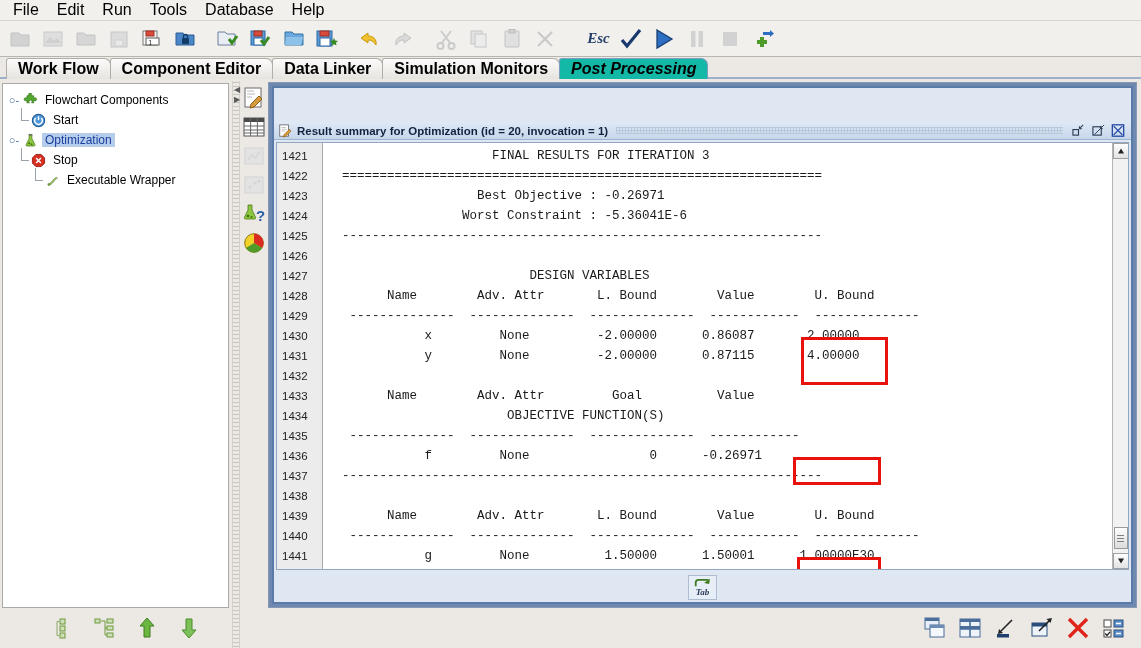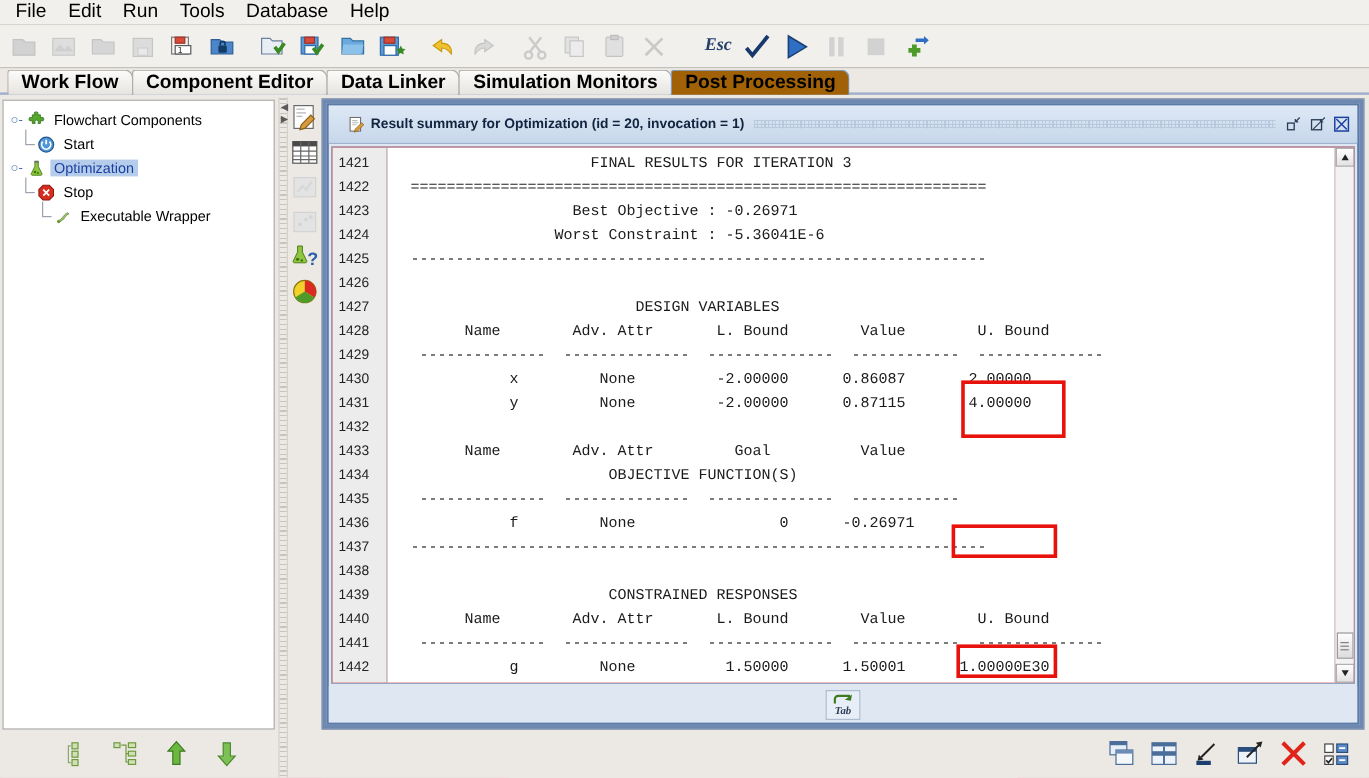--- a/index.html
+++ b/index.html
@@ -73,24 +73,25 @@
     background: linear-gradient(180deg,#fbfbfa 0%, #e7e4df 100%);
     border: 1px solid #b0aeaa;
     border-bottom: none;
     border-radius: 3px 7px 0 0;
     margin-right: -1px;
     position: relative;
     z-index: 1;
     white-space: nowrap;
   }
   .tab.active {
-    background: #a16207;
+    background: #14b8a6;
     border-color: #7e9cc0;
     z-index: 3;
     color: #000;
+    font-style: italic;
   }
 
   
   .main {
     position: absolute;
     left: 0; top: 81px;
     width: 1141px;
     height: 567px;
     display: flex;
   }
@@ -186,26 +187,27 @@
     position: relative;
   }
   .iwindow {
     position: absolute;
     left: 3px; top: 3px; right: 3px; bottom: 3px;
     background: #dfe7f2;
     border: 2px solid #5a7aa8;
     display: flex; flex-direction: column;
   }
   .ititlebar {
-    height: 32px;
+    height: 18px;
     background: linear-gradient(180deg,#dfe9f6 0%, #c6d6ea 100%);
     display: flex; align-items: center;
     border-bottom: 1px solid #9fb4d0;
-    padding-left: 16px;
-    position: relative;
+    padding-left: 4px;
+    position: relative;
+    margin-top: 34px;
   }
   .ititle {
     font-size: 11.5px; font-weight: bold; color: #11233e;
     margin-left: 5px; white-space: nowrap;
   }
   .titledots {
     flex: 1;
     height: 7px;
     margin: 0 8px;
     background: repeating-linear-gradient(90deg,#b9c8dd 0 1px,transparent 1px 3px),
@@ -696,21 +698,20 @@
               <div class="codeline">   --------------  --------------  --------------  ------------  --------------</div>
               <div class="codeline">             x         None         -2.00000      0.86087       2.00000</div>
               <div class="codeline">             y         None         -2.00000      0.87115       4.00000</div>
               <div class="codeline"></div>
               <div class="codeline">        Name        Adv. Attr         Goal          Value</div>
               <div class="codeline">                        OBJECTIVE FUNCTION(S)</div>
               <div class="codeline">   --------------  --------------  --------------  ------------</div>
               <div class="codeline">             f         None                0      -0.26971</div>
               <div class="codeline">  ----------------------------------------------------------------</div>
               <div class="codeline"></div>
-              <div class="codeline">                        CONSTRAINED RESPONSES</div>
               <div class="codeline">        Name        Adv. Attr       L. Bound        Value        U. Bound</div>
               <div class="codeline">   --------------  --------------  --------------  ------------  --------------</div>
               <div class="codeline">             g         None          1.50000      1.50001      1.00000E30</div>
 
               <div class="hlbox" style="left:478px; top:194px; width:87px; height:48px;"></div>
               <div class="hlbox" style="left:470px; top:314px; width:88px; height:28px;"></div>
               <div class="hlbox" style="left:474px; top:414px; width:84px; height:28px;"></div>
             </div>
 
             <div class="vscroll">

